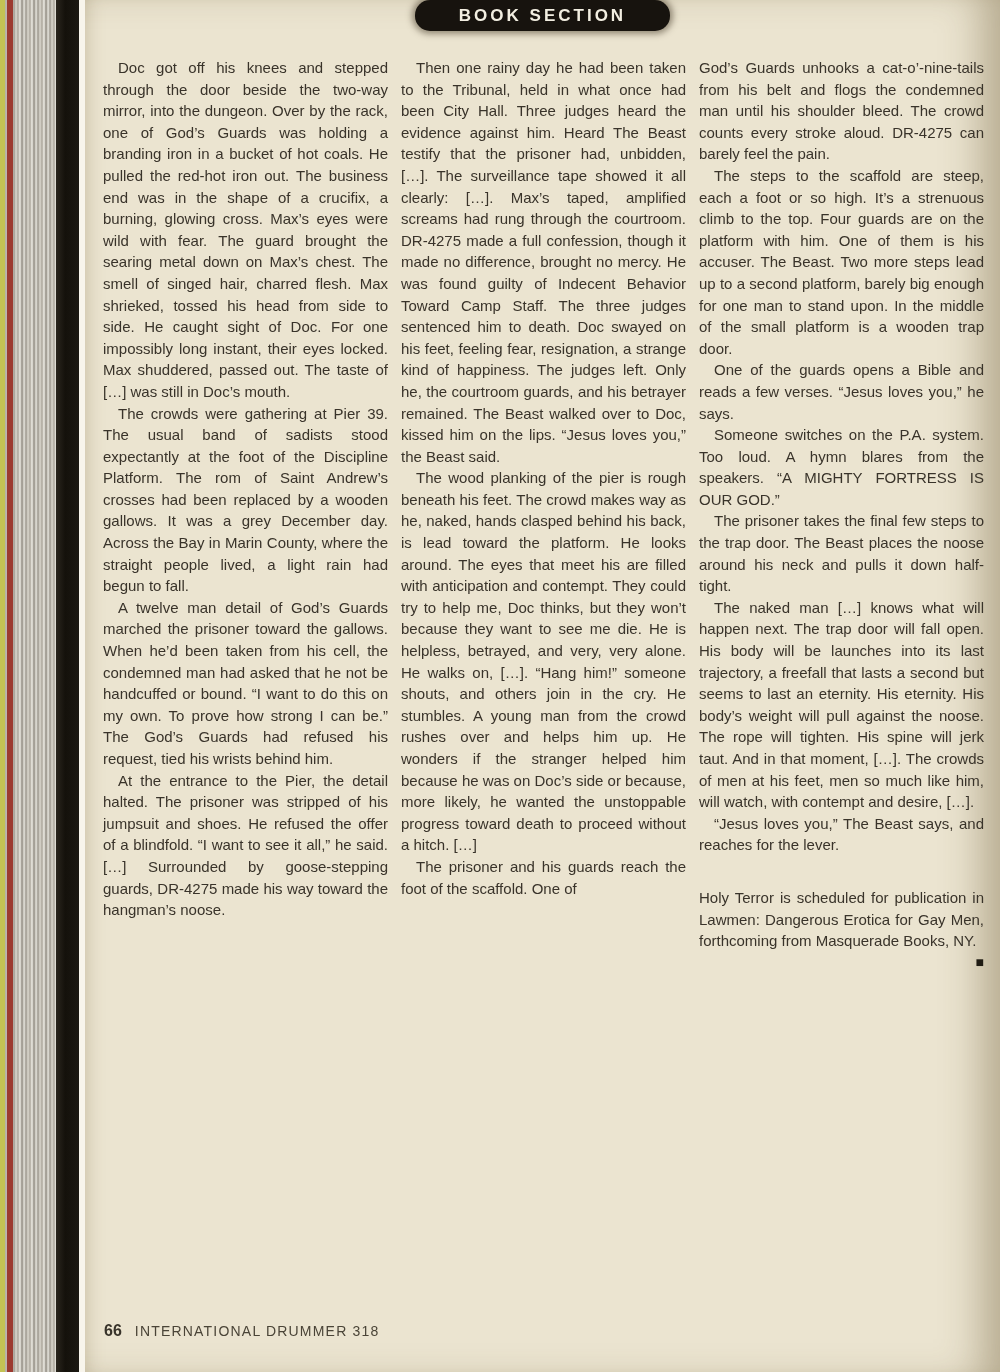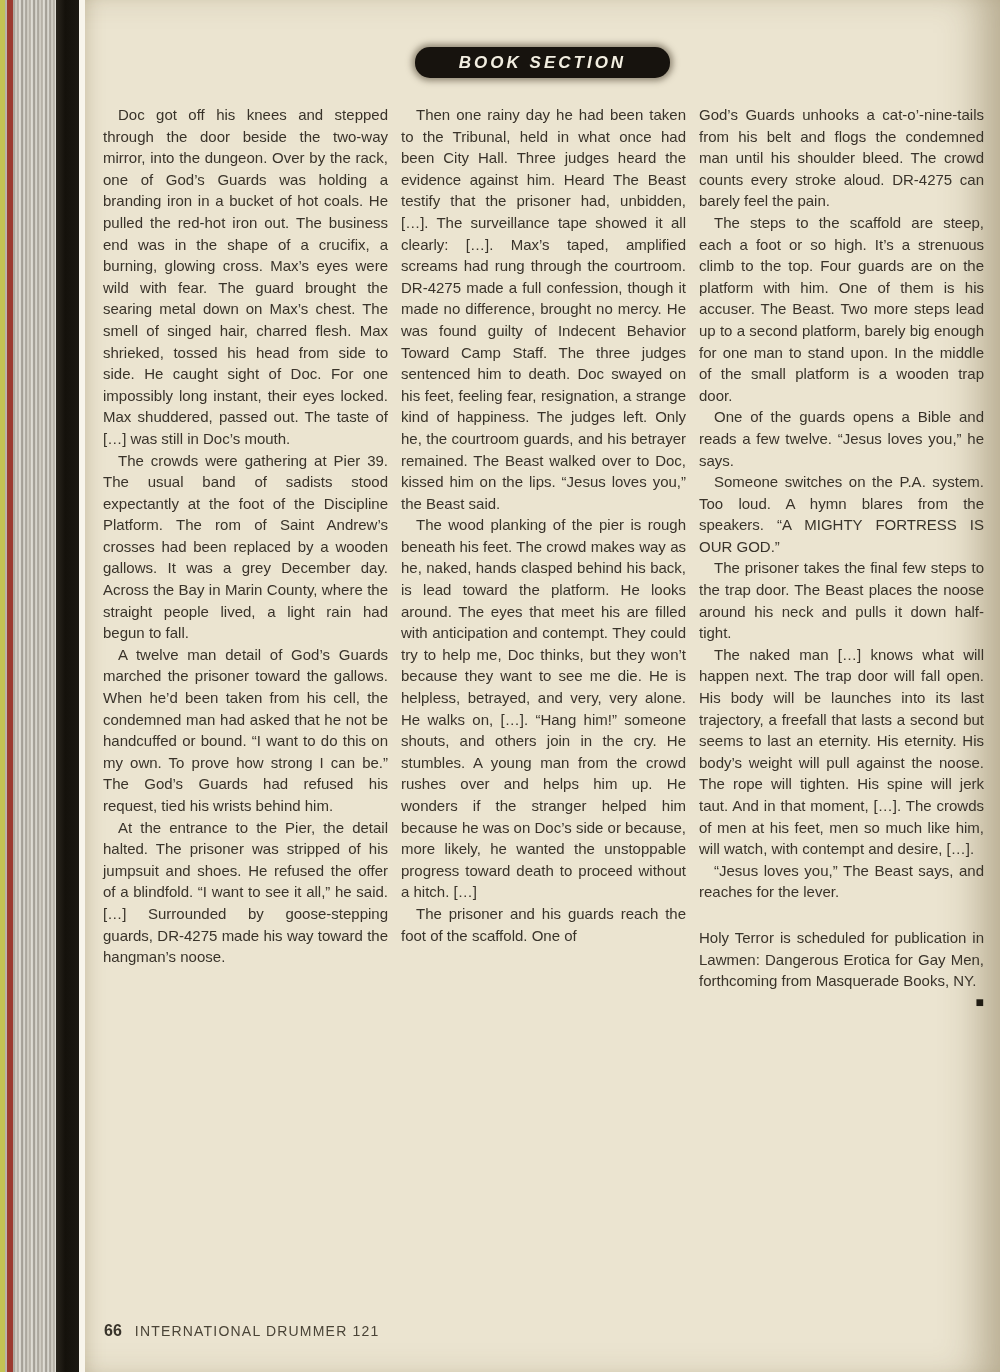--- a/index.html
+++ b/index.html
@@ -20,41 +20,41 @@
     background:linear-gradient(90deg,#2a261e 0%,#14110b 40%,#1b1812 100%);}
   .spine-white{position:absolute;left:79px;top:0;bottom:0;width:6px;background:#f8f5ec;}
   
   .page{
     position:absolute;left:85px;top:0;bottom:0;right:0;
     background:#ebe4d0;
     box-shadow:inset -34px 0 40px -16px rgba(95,75,38,0.38),
                inset 14px 0 18px -12px rgba(120,100,60,0.28);
   }
   
-  .badge-row{text-align:center;padding-top:47px;font-style:italic;}
+  .badge-row{text-align:center;}
   .badge{
     display:inline-block;background:#17130e;color:#f2eee1;
     font-weight:bold;font-size:17px;letter-spacing:3px;
     padding:6px 44px 5px 44px;border-radius:15px;
     box-shadow:0 0 6px 3px rgba(75,63,45,0.55);
   }
   
   .columns{
     display:flex;gap:13px;
     padding:26px 16px 0 18px;
     height:1168px;overflow:hidden;
   }
   .col{
     flex:1;min-width:0;
     color:#39332a;font-size:15px;line-height:21.6px;
     text-align:justify;
   }
   .col p{margin:0;}
   .col p.indent{text-indent:15px;}
-  .col p.spaced{margin-top:24px;}
+  .col p.spaced{margin-top:31px;}
   .end-mark{float:right;color:#1f1b13;font-size:14px;line-height:21.6px;}
   
   .footer{
     position:absolute;left:19px;bottom:32px;
     color:#4a4437;font-size:14px;letter-spacing:1.2px;
   }
   .footer .num{font-weight:bold;font-size:16px;letter-spacing:0;margin-right:13px;color:#38332a;}
 </style>
 </head>
 <body>
@@ -80,26 +80,26 @@
         <p class="indent">At the entrance to the Pier, the detail halted. The prisoner was stripped of his jumpsuit and shoes. He refused the offer of a blindfold. “I want to see it all,” he said. […] Surrounded by goose-stepping guards, DR-4275 made his way toward the hangman’s noose.</p>
       </div>
     <div class="col">
         <p class="indent">Then one rainy day he had been taken to the Tribunal, held in what once had been City Hall. Three judges heard the evidence against him. Heard The Beast testify that the prisoner had, unbidden, […]. The surveillance tape showed it all clearly: […]. Max’s taped, amplified screams had rung through the courtroom. DR-4275 made a full confession, though it made no difference, brought no mercy. He was found guilty of Indecent Behavior Toward Camp Staff. The three judges sentenced him to death. Doc swayed on his feet, feeling fear, resignation, a strange kind of happiness. The judges left. Only he, the courtroom guards, and his betrayer remained. The Beast walked over to Doc, kissed him on the lips. “Jesus loves you,” the Beast said.</p>
         <p class="indent">The wood planking of the pier is rough beneath his feet. The crowd makes way as he, naked, hands clasped behind his back, is lead toward the platform. He looks around. The eyes that meet his are filled with anticipation and contempt. They could try to help me, Doc thinks, but they won’t because they want to see me die. He is helpless, betrayed, and very, very alone. He walks on, […]. “Hang him!” someone shouts, and others join in the cry. He stumbles. A young man from the crowd rushes over and helps him up. He wonders if the stranger helped him because he was on Doc’s side or because, more likely, he wanted the unstoppable progress toward death to proceed without a hitch. […]</p>
         <p class="indent">The prisoner and his guards reach the foot of the scaffold. One of</p>
       </div>
     <div class="col">
         <p class="">God’s Guards unhooks a cat-o’-nine-tails from his belt and flogs the condemned man until his shoulder bleed. The crowd counts every stroke aloud. DR-4275 can barely feel the pain.</p>
         <p class="indent">The steps to the scaffold are steep, each a foot or so high. It’s a strenuous climb to the top. Four guards are on the platform with him. One of them is his accuser. The Beast. Two more steps lead up to a second platform, barely big enough for one man to stand upon. In the middle of the small platform is a wooden trap door.</p>
-        <p class="indent">One of the guards opens a Bible and reads a few twelve. “Jesus loves you,” he says.</p>
+        <p class="indent">One of the guards opens a Bible and reads a few verses. “Jesus loves you,” he says.</p>
         <p class="indent">Someone switches on the P.A. system. Too loud. A hymn blares from the speakers. “A MIGHTY FORTRESS IS OUR GOD.”</p>
         <p class="indent">The prisoner takes the final few steps to the trap door. The Beast places the noose around his neck and pulls it down half-tight.</p>
         <p class="indent">The naked man […] knows what will happen next. The trap door will fall open. His body will be launches into its last trajectory, a freefall that lasts a second but seems to last an eternity. His eternity. His body’s weight will pull against the noose. The rope will tighten. His spine will jerk taut. And in that moment, […]. The crowds of men at his feet, men so much like him, will watch, with contempt and desire, […].</p>
         <p class="indent">“Jesus loves you,” The Beast says, and reaches for the lever.</p>
         <p class=" spaced">Holy Terror is scheduled for publication in Lawmen: Dangerous Erotica for Gay Men, forthcoming from Masquerade Books, NY.<span class="end-mark">■</span></p>
       </div>
   </div>
 
   <div class="footer">
-    <span class="num">66</span><span>INTERNATIONAL DRUMMER 121</span>
+    <span class="num">66</span><span>INTERNATIONAL DRUMMER 318</span>
   </div>
 
 </div>
 
 </body></html>

